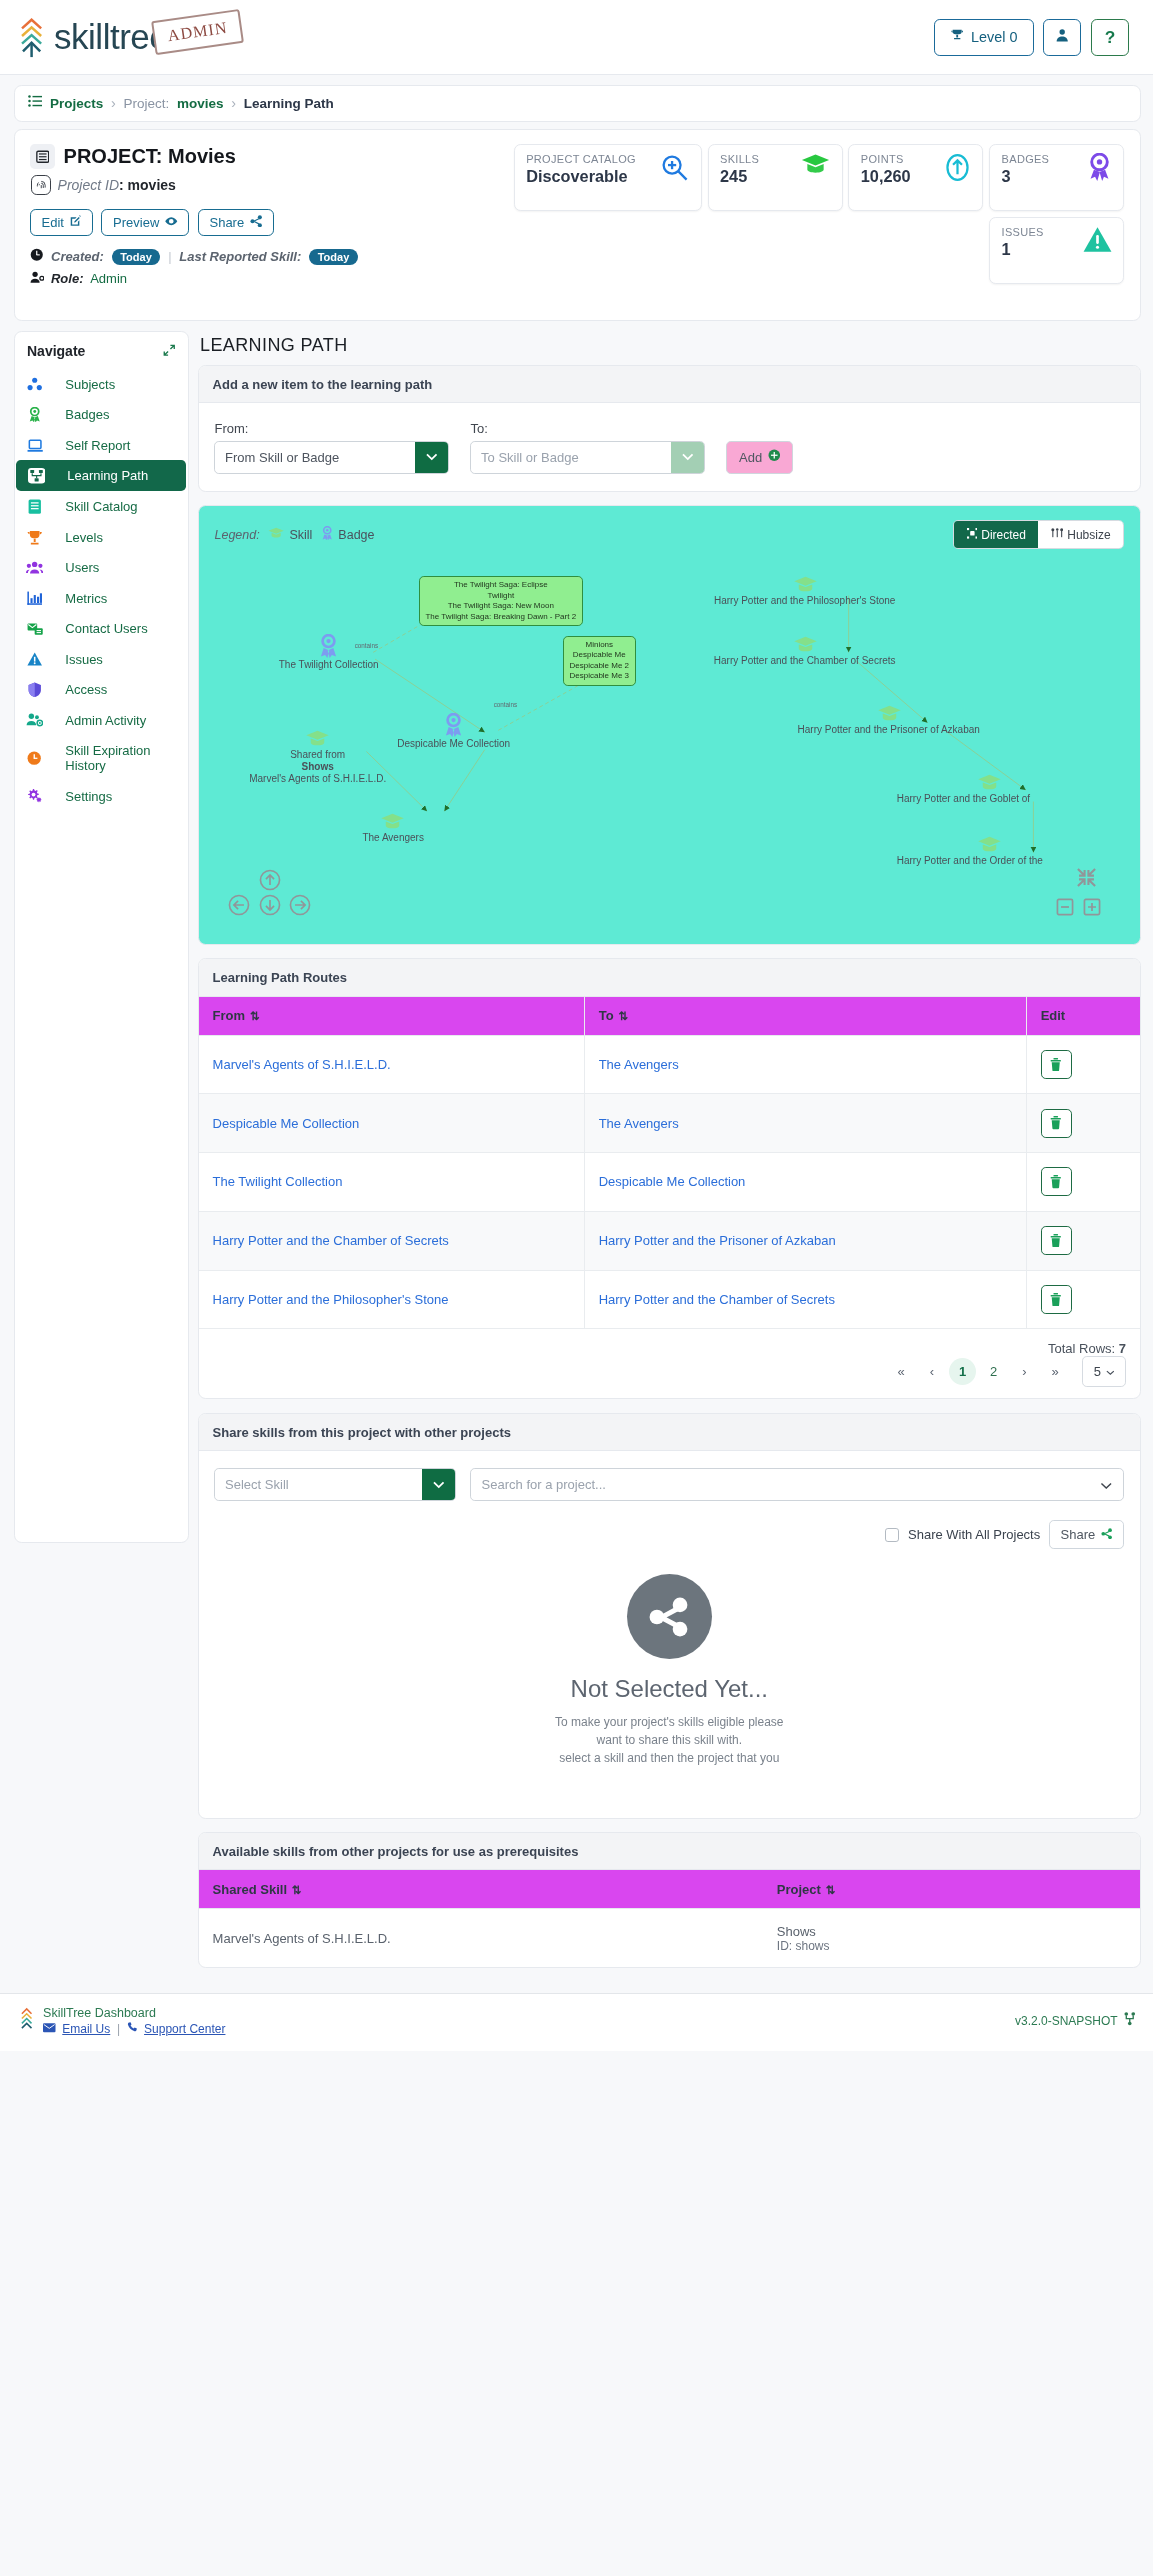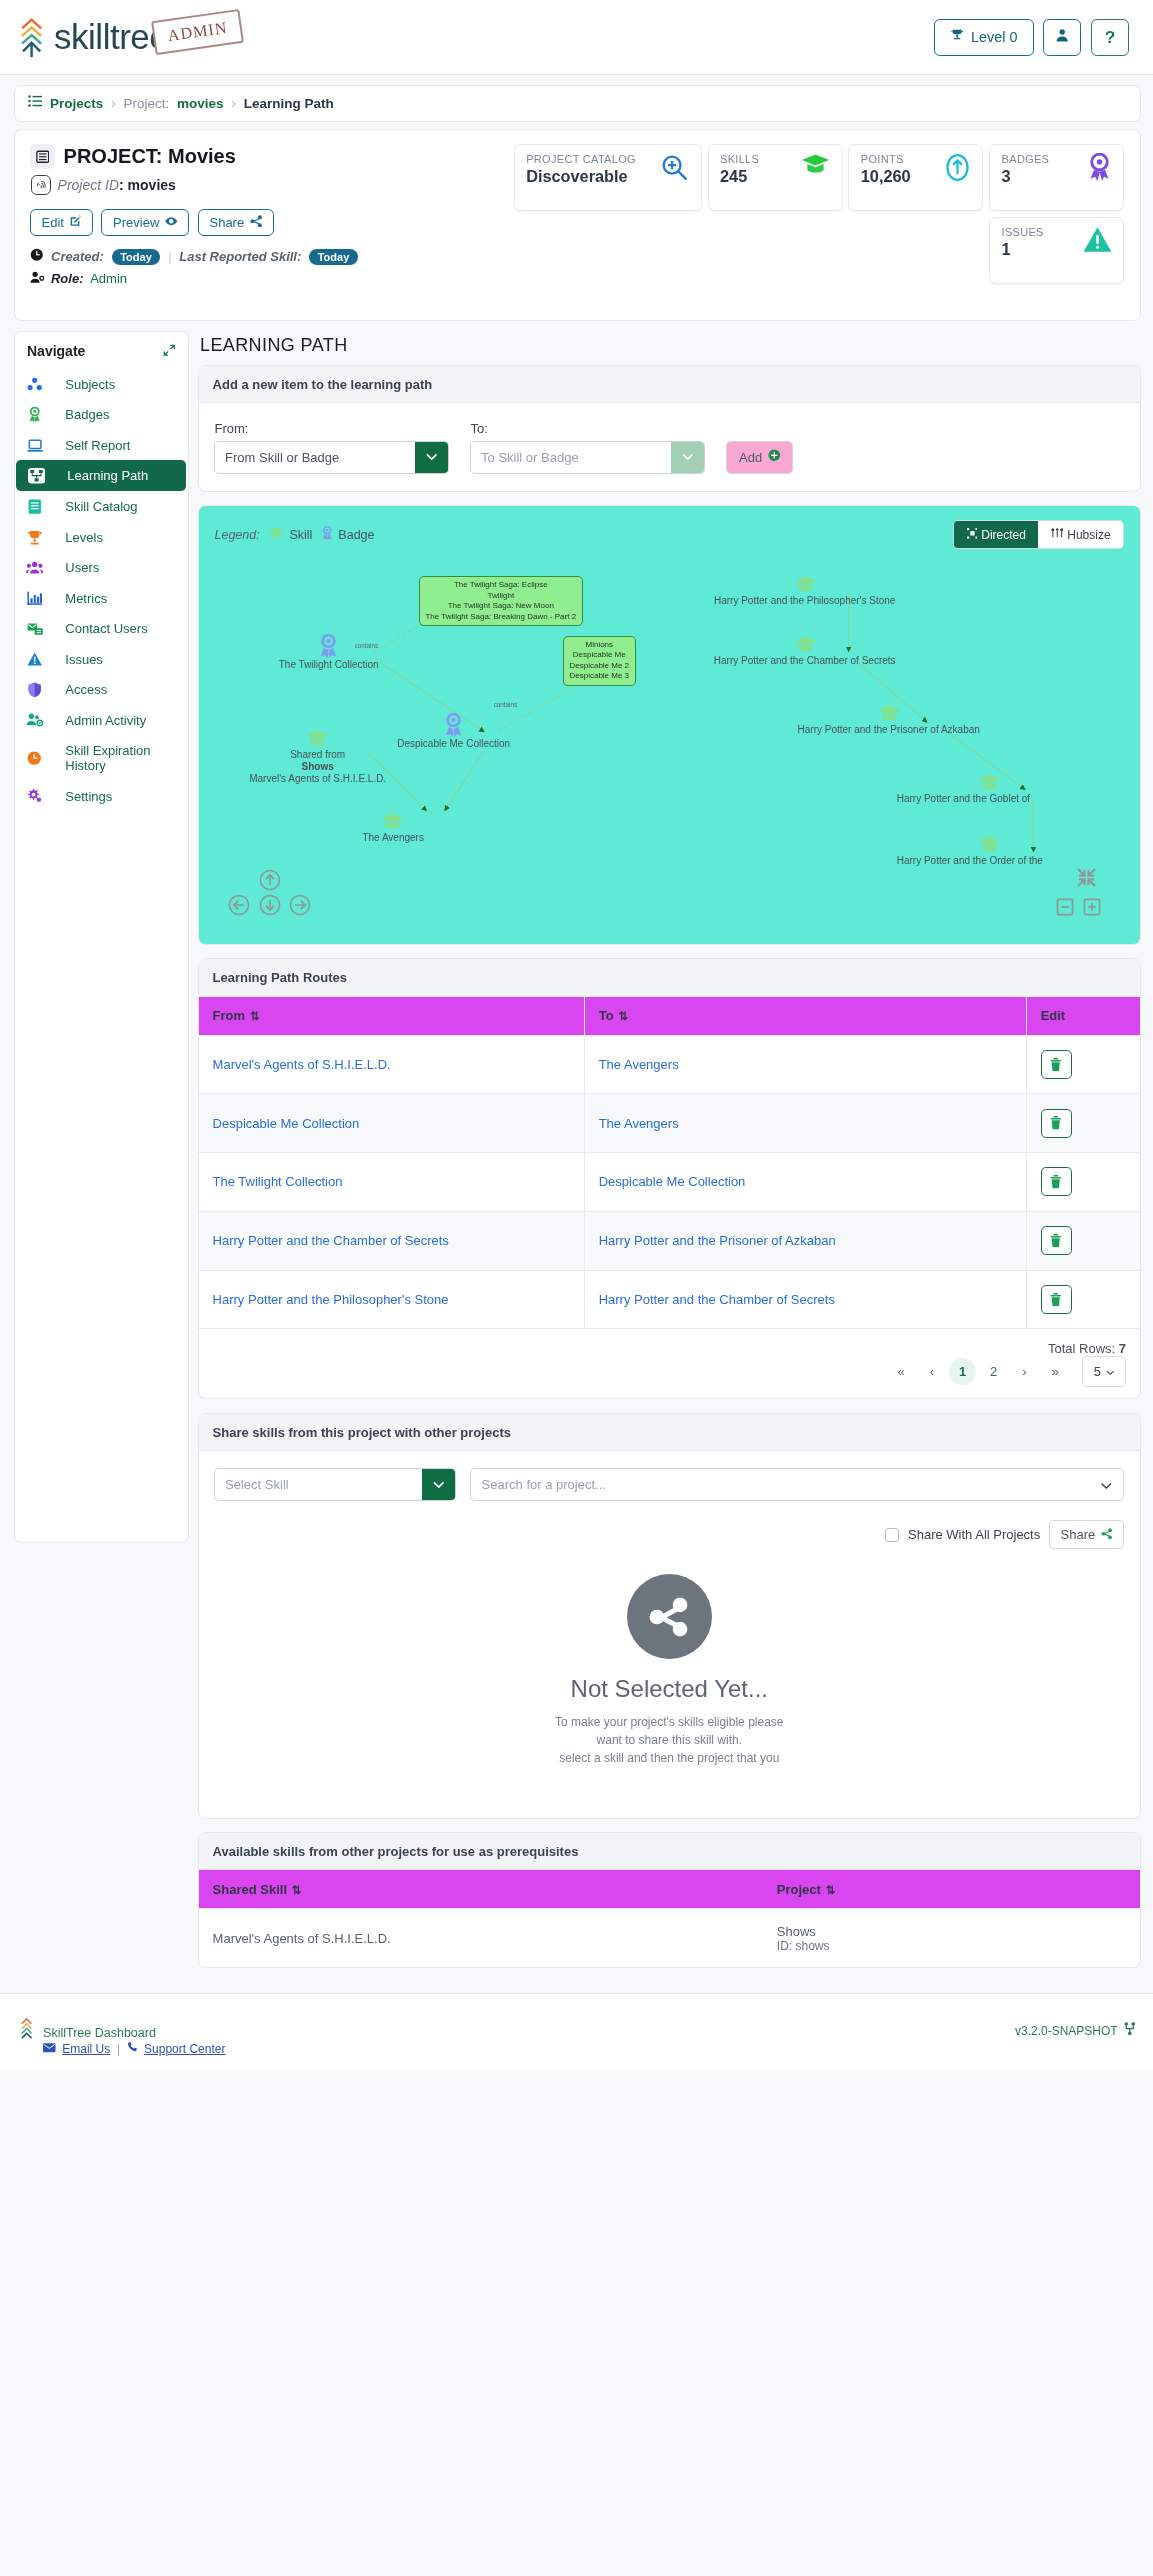--- a/index.html
+++ b/index.html
@@ -351,21 +351,21 @@
 
   
   .footer {
     margin-top: 11.5px;
     border-top: 1px solid #e3e6ea;
     background: #fff;
     padding: 11.5px 19px 15.4px 19px;
     display: flex; align-items: center; justify-content: space-between;
   }
   .f-left { display: flex; align-items: center; gap: 8.7px; }
-  .f-dash { font-size: 12.5px; color: #2c7a52; margin-top: 20px; }
+  .f-dash { font-size: 12.5px; color: #2c7a52; }
   .f-links { display: flex; align-items: center; gap: 6.7px; font-size: 12px; margin-top: 1.9px; }
   .f-links a { color: #2b55b5; text-decoration: underline; }
   .f-ver { font-size: 12px; color: #2c7a52; display: flex; align-items: center; gap: 5.8px; }
 </style>
 </head>
 <body>
 
 <div class="topbar">
   <div class="brand">
     <div class="brand-logo">

